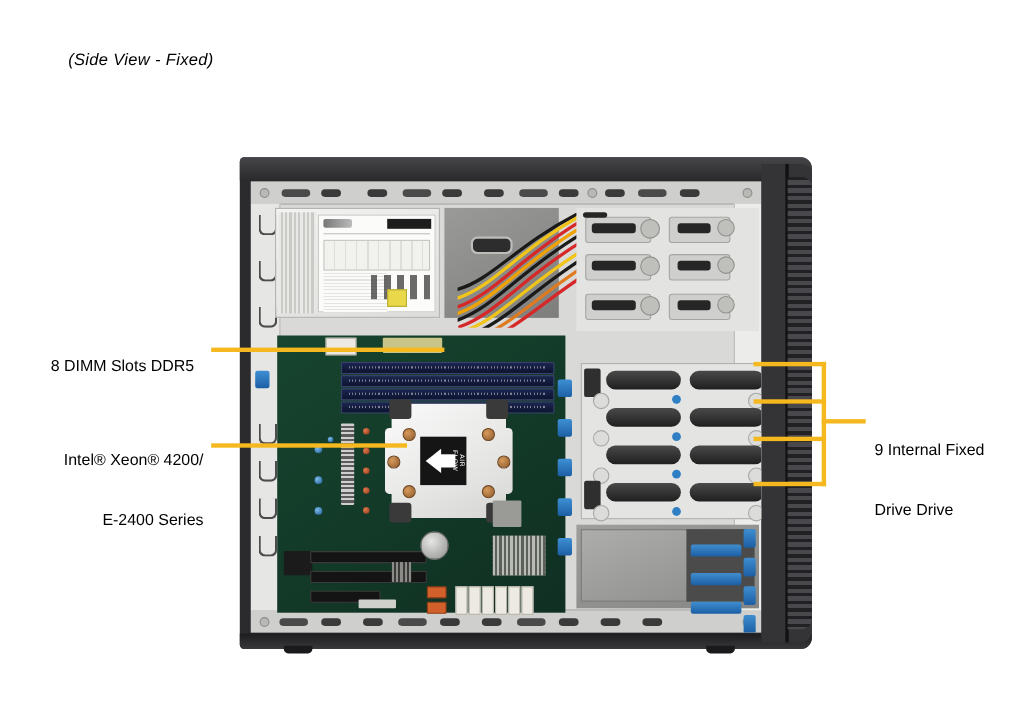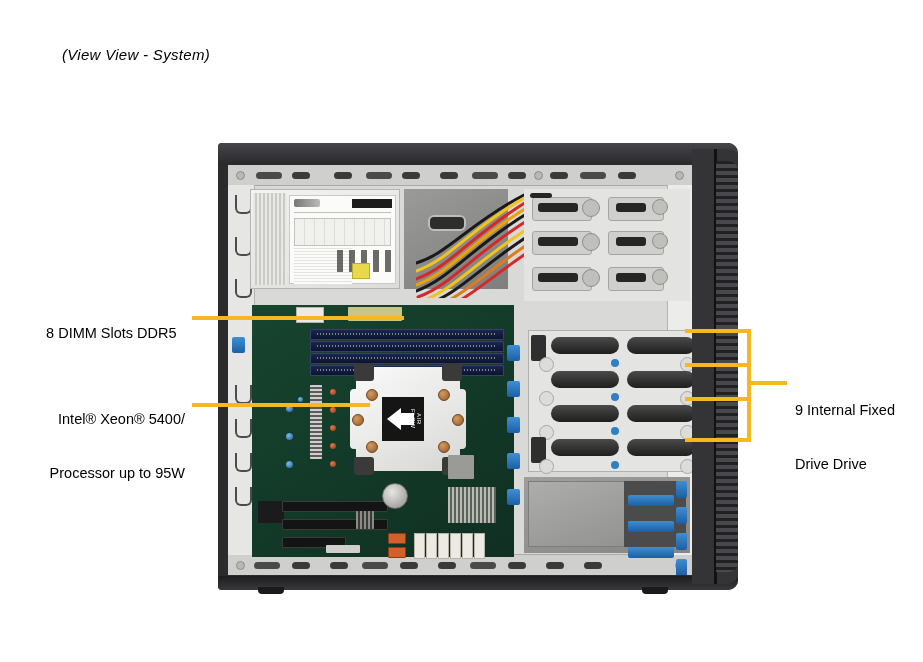--- a/index.html
+++ b/index.html
@@ -152,21 +152,21 @@
           background:linear-gradient(160deg,#adadab,#929290);border:1px solid #7d7d7b;}
   .brail{position:absolute;width:46px;height:11px;background:linear-gradient(#3f8ed0,#1c5ea3);
           border-radius:2px;}
   .brail-t{position:absolute;width:11px;height:17px;background:linear-gradient(#3f8ed0,#1c5ea3);
           border-radius:2px;}
   #lowbay-dark{position:absolute;right:4px;top:4px;width:62px;bottom:6px;background:#4b4b4b;}
 </style>
 </head>
 <body>
 
-<div id="view-title">(View View - System)</div>
+<div id="view-title">(Side View - Fixed)</div>
 
 <div id="chassis">
 
   <div id="shell">
     <div id="shell-top"></div>
     <div id="shell-bottom"></div>
     <div class="foot" style="left:40px"></div>
     <div class="foot" style="right:70px"></div>
   </div>
 
@@ -397,22 +397,22 @@
     </div>
 
   </div>
 </div>
 
 <div class="callout" id="lbl-dimm">
   <span>8 DIMM Slots DDR5</span>
 </div>
 
 <div class="callout" id="lbl-cpu">
-  <div>Intel® Xeon® 5400/</div>
-  <div>Processor up to 95W</div>
+  <div>Intel® Xeon® 4200/</div>
+  <div>E-2400 Series</div>
 </div>
 
 <div class="callout" id="lbl-bays">
   <div>9 Internal Fixed</div>
   <div>Drive Drive</div>
 </div>
 
 <div class="lead lead-h" style="left:192px;top:316px;width:212px;"></div>
 
 <div class="lead lead-h" style="left:192px;top:403px;width:178px;"></div>

